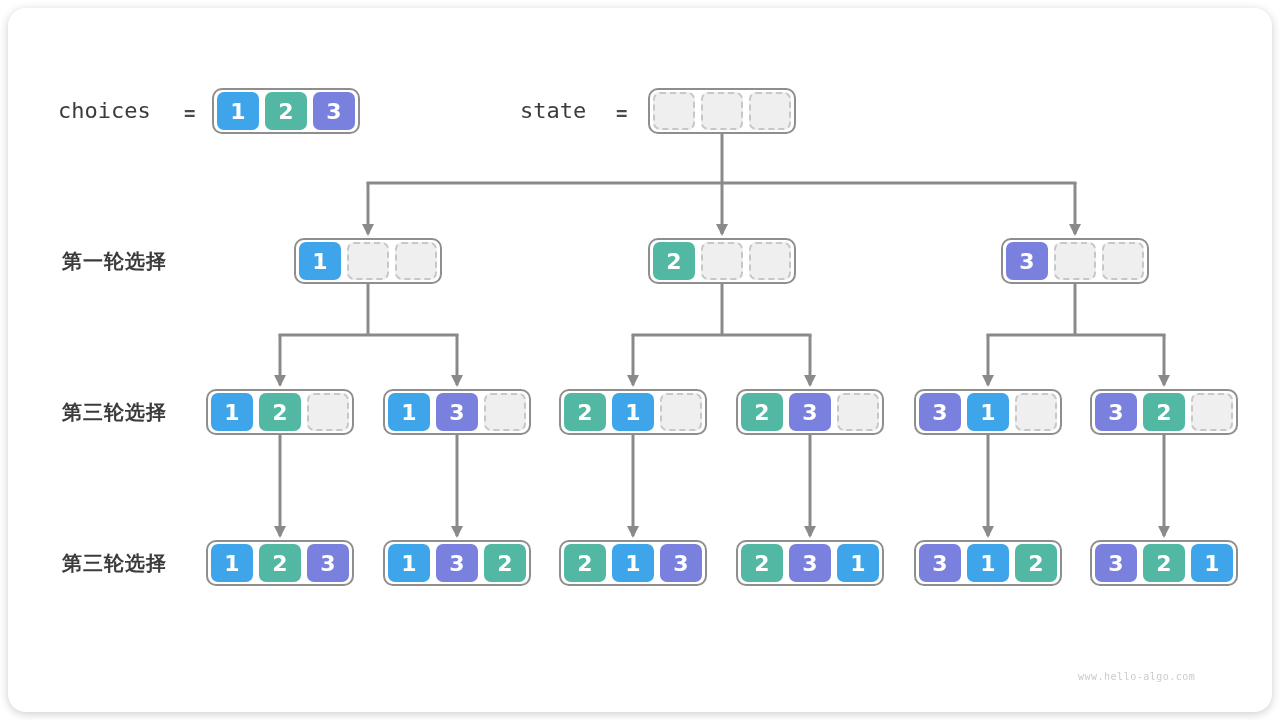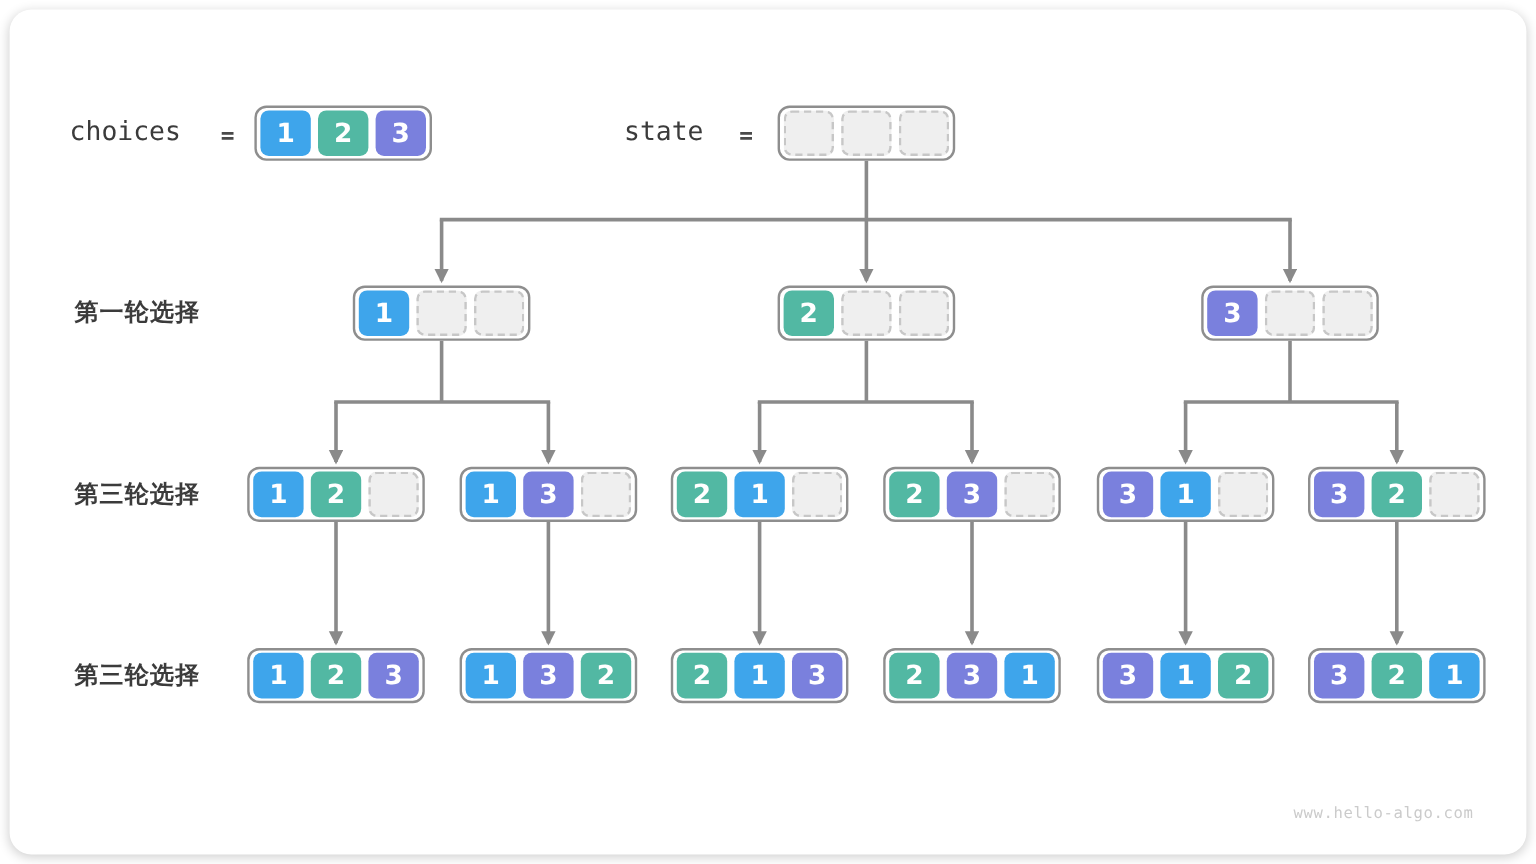--- a/index.html
+++ b/index.html
@@ -35,21 +35,21 @@
   }
   .cell {
     width:42px; height:38px; box-sizing:border-box; border-radius:7px;
     display:flex; align-items:center; justify-content:center;
     font-family:"DejaVu Sans", sans-serif; font-weight:bold;
     font-size:22px; color:#ffffff;
   }
   .cell.empty { background:#EFEFEF; border:2px dashed #C7C7C7; }
   .watermark {
     position:absolute; left:1078px; top:671px;
-    font-family:"DejaVu Sans Mono", monospace; font-size:13px;
+    font-family:"DejaVu Sans Mono", monospace; font-size:10px;
     color:#CBCBCB; letter-spacing:0.5px;
   }
 </style>
 </head>
 <body>
 
 <div class="card"></div>
 
 <svg id="edges" width="1280" height="720">
   <defs>

